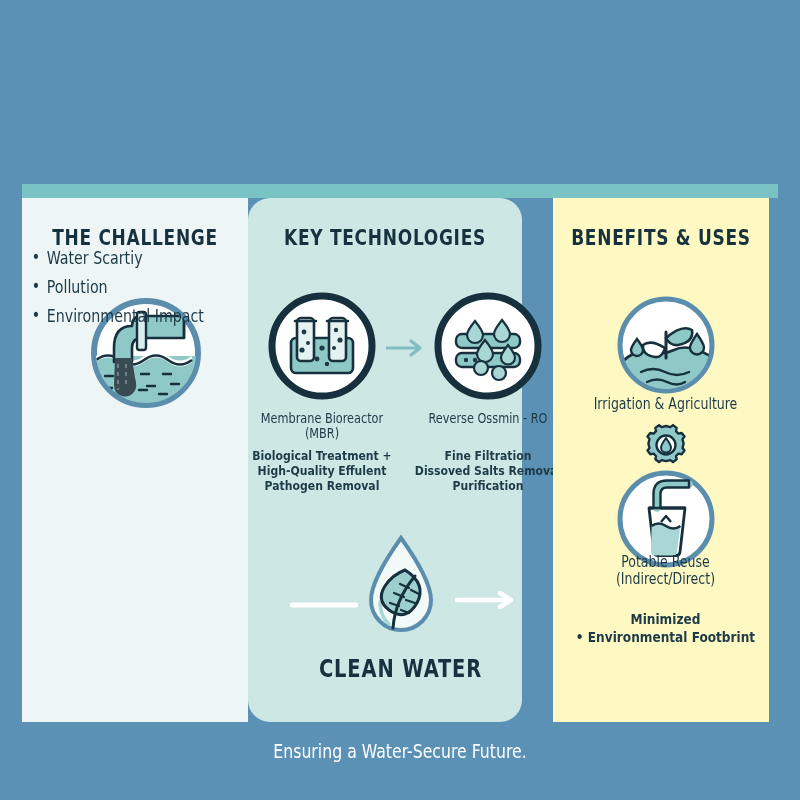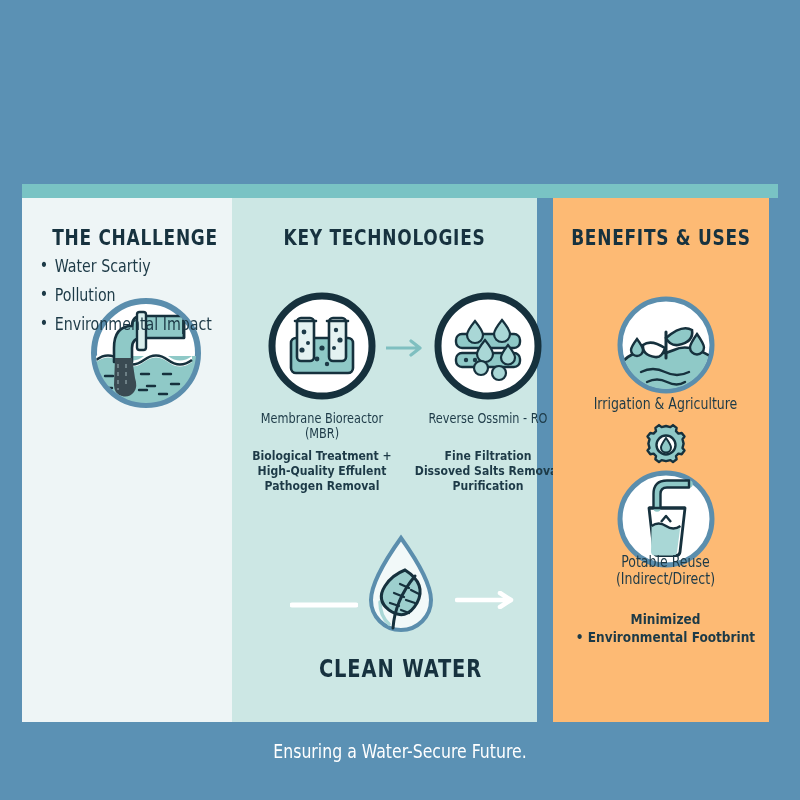--- a/index.html
+++ b/index.html
@@ -36,35 +36,35 @@
     color:#1d3a47;
     transform:scaleX(0.9);
   }
   .divider{
     position:absolute;left:22px;top:184px;width:756px;height:14px;
     background:#79c3c4;
   }
   
   .col{position:absolute;top:198px;height:524px;}
   .col-left{left:22px;width:226px;background:#eef5f6;}
-  .col-mid{left:232px;width:305px;background:#cce7e4;}
-  .col-right{left:553px;width:216px;background:#fdba74;}
+  .col-mid{left:248px;width:274px;background:#cce7e4;border-radius:22px;}
+  .col-right{left:553px;width:216px;background:#fef9c3;}
 
   .col-head{
     position:absolute;left:0;width:100%;top:28px;
     text-align:center;
     font-family:"Liberation Sans Narrow","DejaVu Sans Condensed","Liberation Sans",sans-serif;
     font-weight:bold;font-size:21px;letter-spacing:0.8px;
     color:#17323f;transform:scaleX(0.9);
   }
   .bullets{
     position:absolute;left:30px;top:248px;width:200px;
     font-family:"Liberation Sans Narrow","DejaVu Sans Condensed","Liberation Sans",sans-serif;
     font-size:17px;color:#1d3a47;
-    list-style:none;margin:8px;padding:0;
+    list-style:none;margin:0;padding:0;
   }
   .bullets li{margin-bottom:9px;position:relative;padding-left:18px;transform:scaleX(0.93);transform-origin:left;}
   .bullets li:before{content:"\2022";position:absolute;left:2px;top:-1px;font-size:17px;}
 
   
   .footer{
     position:absolute;left:0;top:740px;width:800px;
     text-align:center;
     font-family:"Liberation Sans Narrow","DejaVu Sans Condensed","Liberation Sans",sans-serif;
     font-size:19px;color:#ffffff;transform:scaleX(0.92);

